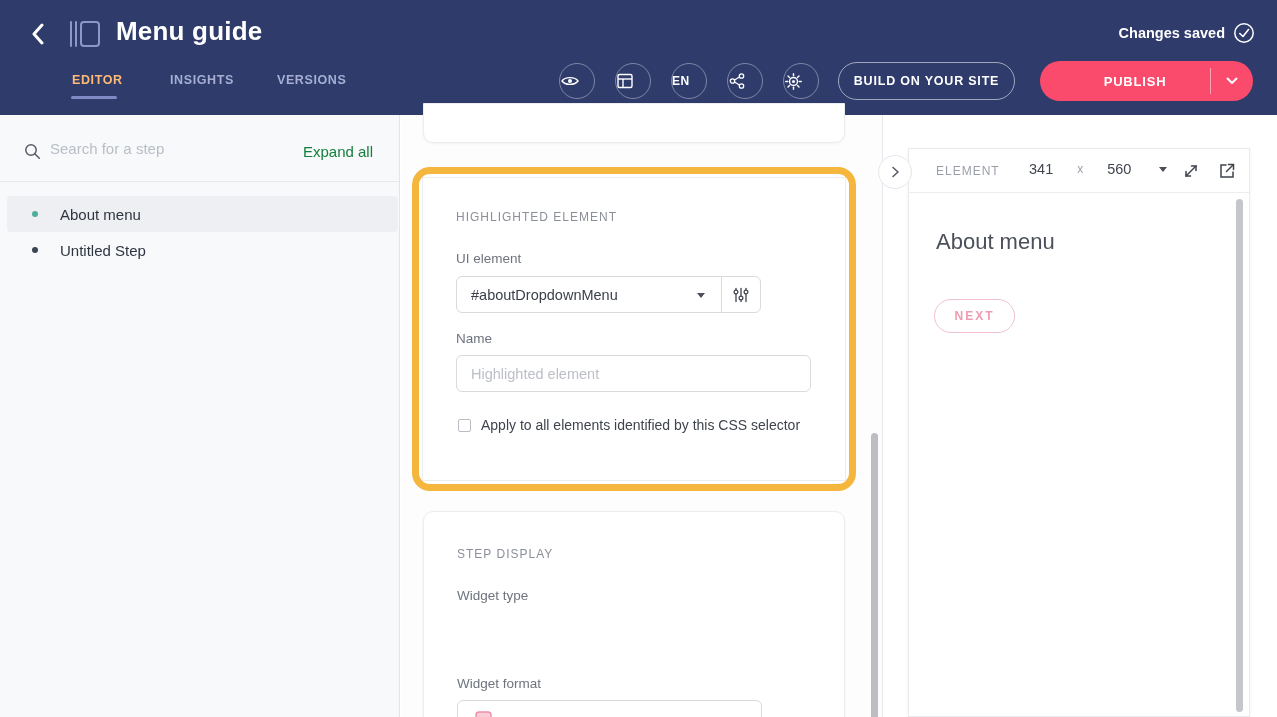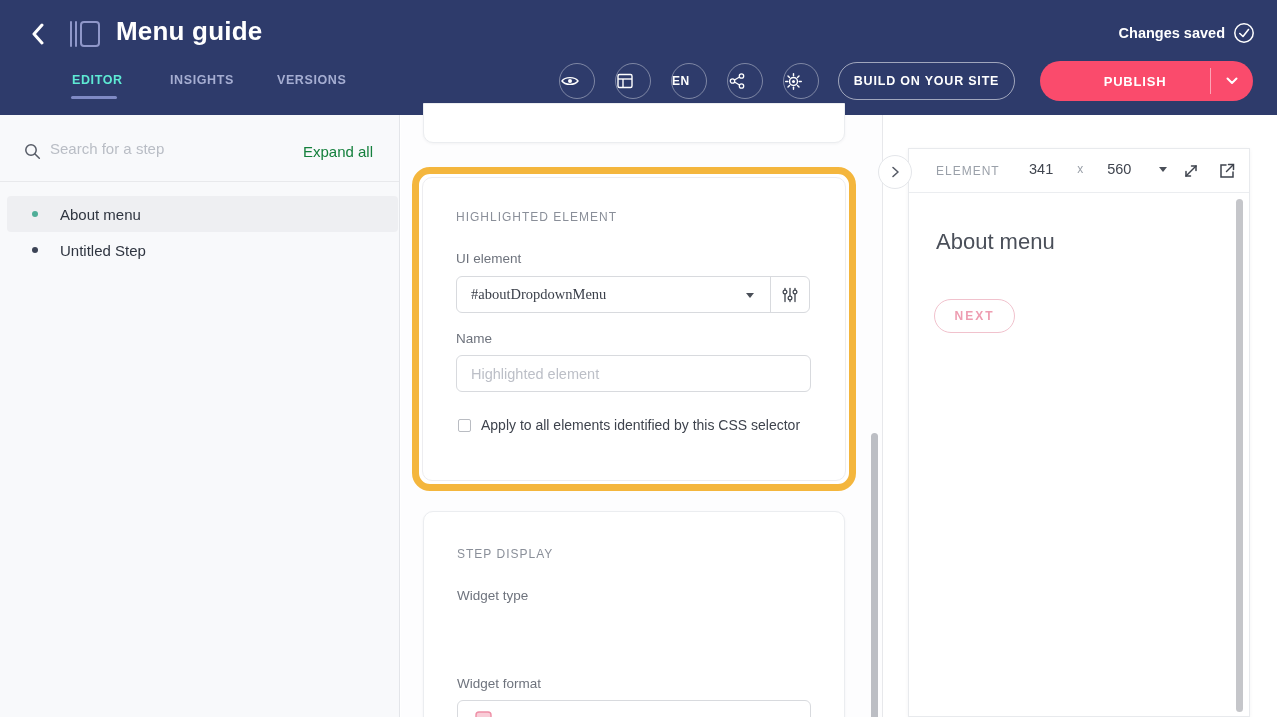--- a/index.html
+++ b/index.html
@@ -7,21 +7,21 @@
   body { font-family:"Liberation Sans", sans-serif; position:relative; overflow:hidden; background:#ffffff; }
 
   
   .header { position:absolute; left:0; top:0; width:1277px; height:115px; background:#2e3b6b; }
   .back-btn { position:absolute; left:24px; top:19px; width:28px; height:30px; cursor:pointer; display:flex; align-items:center; justify-content:center; }
   .logo { position:absolute; left:70px; top:17px; width:40px; height:34px; display:flex; align-items:center; gap:3px; }
   .logo .bar { width:2px; height:26px; background:transparent; border-left:2px solid #8f97c9; border-radius:2px; }
   .logo .sq { width:20px; height:26px; border:2px solid #8f97c9; border-radius:4px; }
   .app-title { position:absolute; left:116px; top:16px; color:#ffffff; font-size:26px; font-weight:600; letter-spacing:0.2px; }
   .tab { position:absolute; top:73px; font-size:12.5px; font-weight:700; letter-spacing:0.6px; color:#a6aed2; cursor:pointer; }
-  .tab.active { color:#5eead4; }
+  .tab.active { color:#fdba74; }
   .tab-underline { position:absolute; top:96px; height:3px; border-radius:2px; background:#7f8ac4; }
   .circle-btn { position:absolute; top:63px; width:36px; height:36px; border:1px solid rgba(255,255,255,0.38); border-radius:50%; display:flex; align-items:center; justify-content:flex-start; cursor:pointer; color:#fff; }
   .circle-btn .en { font-size:12px; font-weight:700; letter-spacing:0.5px; }
   .pill-outline { position:absolute; left:838px; top:62px; width:177px; height:38px; border:1px solid rgba(255,255,255,0.55); border-radius:19px; color:#ffffff; font-size:12.5px; font-weight:700; letter-spacing:0.8px; display:flex; align-items:center; justify-content:center; cursor:pointer; }
   .publish { position:absolute; left:1040px; top:61px; width:213px; height:40px; background:#fa4b6c; border-radius:20px; display:flex; align-items:center; cursor:pointer; }
   .publish .label { flex:1; text-align:center; color:#fff; font-size:13px; font-weight:700; letter-spacing:0.8px; padding-left:20px; }
   .publish .split { width:1px; height:26px; background:rgba(255,255,255,0.5); }
   .publish .caret-zone { width:42px; display:flex; align-items:center; justify-content:center; }
   .changes-saved { position:absolute; right:52px; top:25px; color:#ffffff; font-size:14.5px; font-weight:700; }
   .saved-check { position:absolute; right:22px; top:22px; width:22px; height:22px; }
@@ -37,24 +37,24 @@
   .step-row.selected { background:#eeeff2; }
   .step-bullet { width:6px; height:6px; border-radius:50%; margin-left:25px; }
   .step-label { margin-left:22px; font-size:15px; color:#2f3540; }
 
   
   .main-col { position:absolute; left:401px; top:115px; width:481px; height:602px; background:#fdfdfe; }
   .col-divider { position:absolute; left:882px; top:115px; width:1px; height:602px; background:#e7e8eb; }
   .card { background:#ffffff; border:1px solid #ebedf0; box-shadow:0 1px 3px rgba(40,45,60,0.05); }
   .top-partial-card { position:absolute; left:22px; top:-12px; width:422px; height:40px; border-radius:0 0 10px 10px; }
   .hl-wrap { position:absolute; left:11px; top:52px; width:444px; height:324px; border:7px solid #f4b63d; border-radius:18px; background:#ffffff; }
-  .hl-card { position:absolute; left:3px; top:3px; width:424px; height:304px; border:1px solid #ededf0; border-radius:10px; background:#fff; }
+  .hl-card { position:absolute; left:3px; top:3px; width:424px; height:304px; border:1px solid #ededf0; border-radius:0; background:#fff; }
   .section-title { position:absolute; left:33px; font-size:12px; letter-spacing:1px; color:#8a8f99; font-weight:400; }
   .field-label { position:absolute; left:33px; font-size:13.5px; color:#6e737d; }
-  .select-row { position:absolute; left:33px; width:354px; height:37px; border:1px solid #d8dade; border-radius:6px; background:#fff; display:flex;font-family:Liberation Serif, serif; }
+  .select-row { position:absolute; left:33px; width:305px; height:37px; border:1px solid #d8dade; border-radius:6px; background:#fff; display:flex; }
   .select-main { flex:1; display:flex; align-items:center; padding:0 14px; cursor:pointer; position:relative; }
   .select-value { font-size:14.5px; color:#3a3f49; }
   .caret-down { width:0; height:0; border-left:4.5px solid transparent; border-right:4.5px solid transparent; border-top:5.5px solid #4a4f58; position:absolute; right:16px; top:16px; }
   .select-tool-btn { width:39px; border-left:1px solid #d8dade; display:flex; align-items:center; justify-content:center; cursor:pointer; }
   .text-input { position:absolute; left:33px; width:355px; height:37px; border:1px solid #d8dade; border-radius:6px; padding:0 14px; font-size:14.5px; color:#3a3f49; outline:none; font-family:"Liberation Sans",sans-serif; background:#fff; }
   .text-input::placeholder { color:#bcbfc7; }
   .checkbox-row { position:absolute; left:35px; display:flex; align-items:center; gap:10px; }
   .checkbox { width:13px; height:13px; border:1px solid #b9bcc2; border-radius:2px; background:#fff; cursor:pointer; }
   .checkbox-label { font-size:14px; color:#3e434d; }
   .step-card { position:absolute; left:22px; top:396px; width:422px; height:280px; border-radius:10px; }

